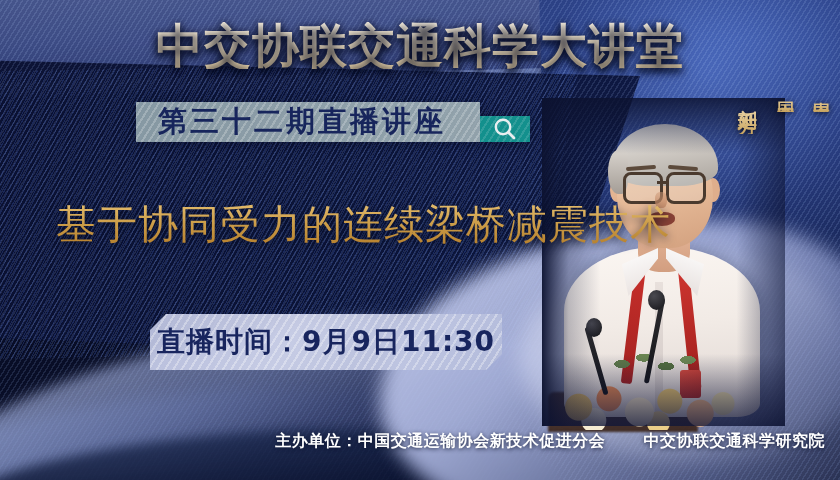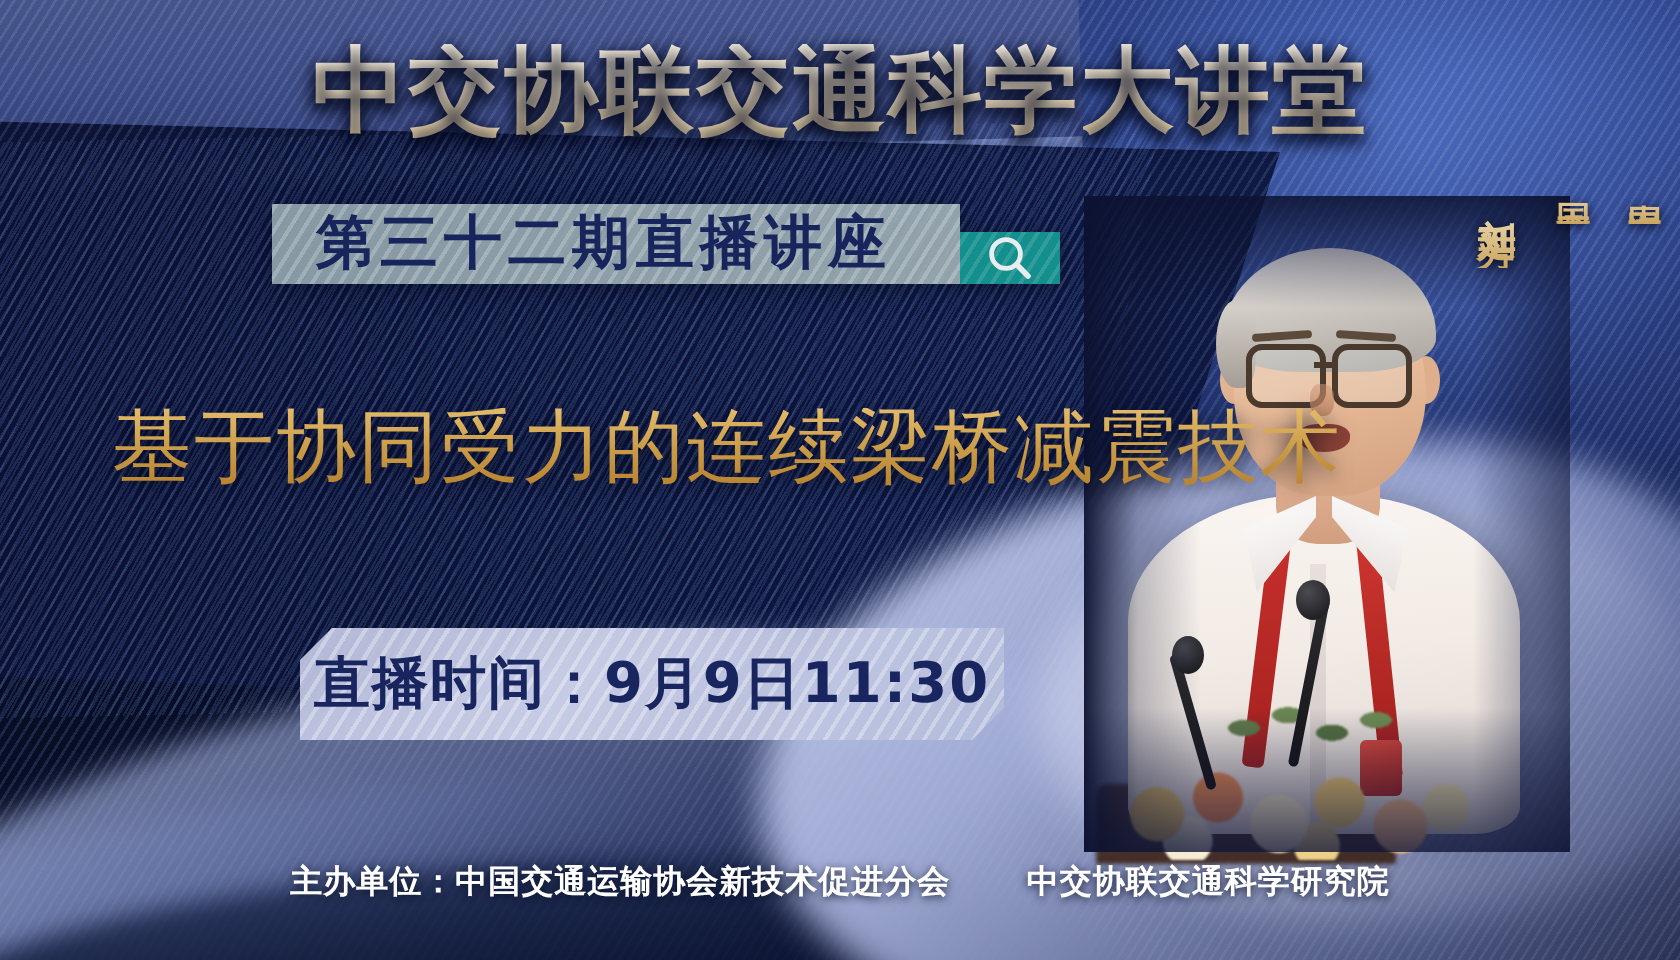--- a/index.html
+++ b/index.html
@@ -343,22 +343,22 @@
     font-family:"DejaVu Sans","Liberation Sans",sans-serif;
     background:linear-gradient(180deg,#f4e7cb 0%,#e2c893 55%,#c8a45f 100%);
     -webkit-background-clip:text;background-clip:text;
     -webkit-text-fill-color:transparent;
     filter:drop-shadow(0 1px 3px rgba(3,6,22,.9));
   }
   .vcol.name{font-size:19px;letter-spacing:3px;margin-top:6px;}
 
   
   .footer{
-    position:absolute;left:0;right:0;bottom:28px;
-    text-align:center;
+    position:absolute;left:0;right:15px;bottom:28px;
+    text-align:right;
     font-size:16px;font-weight:bold;letter-spacing:.5px;
     color:#ffffff;
     text-shadow:0 1px 4px rgba(8,14,40,.85);
     font-family:"DejaVu Sans","Liberation Sans",sans-serif;
   }
   .footer .sep{display:inline-block;width:26px;}
 </style>
 </head>
 <body>
 

